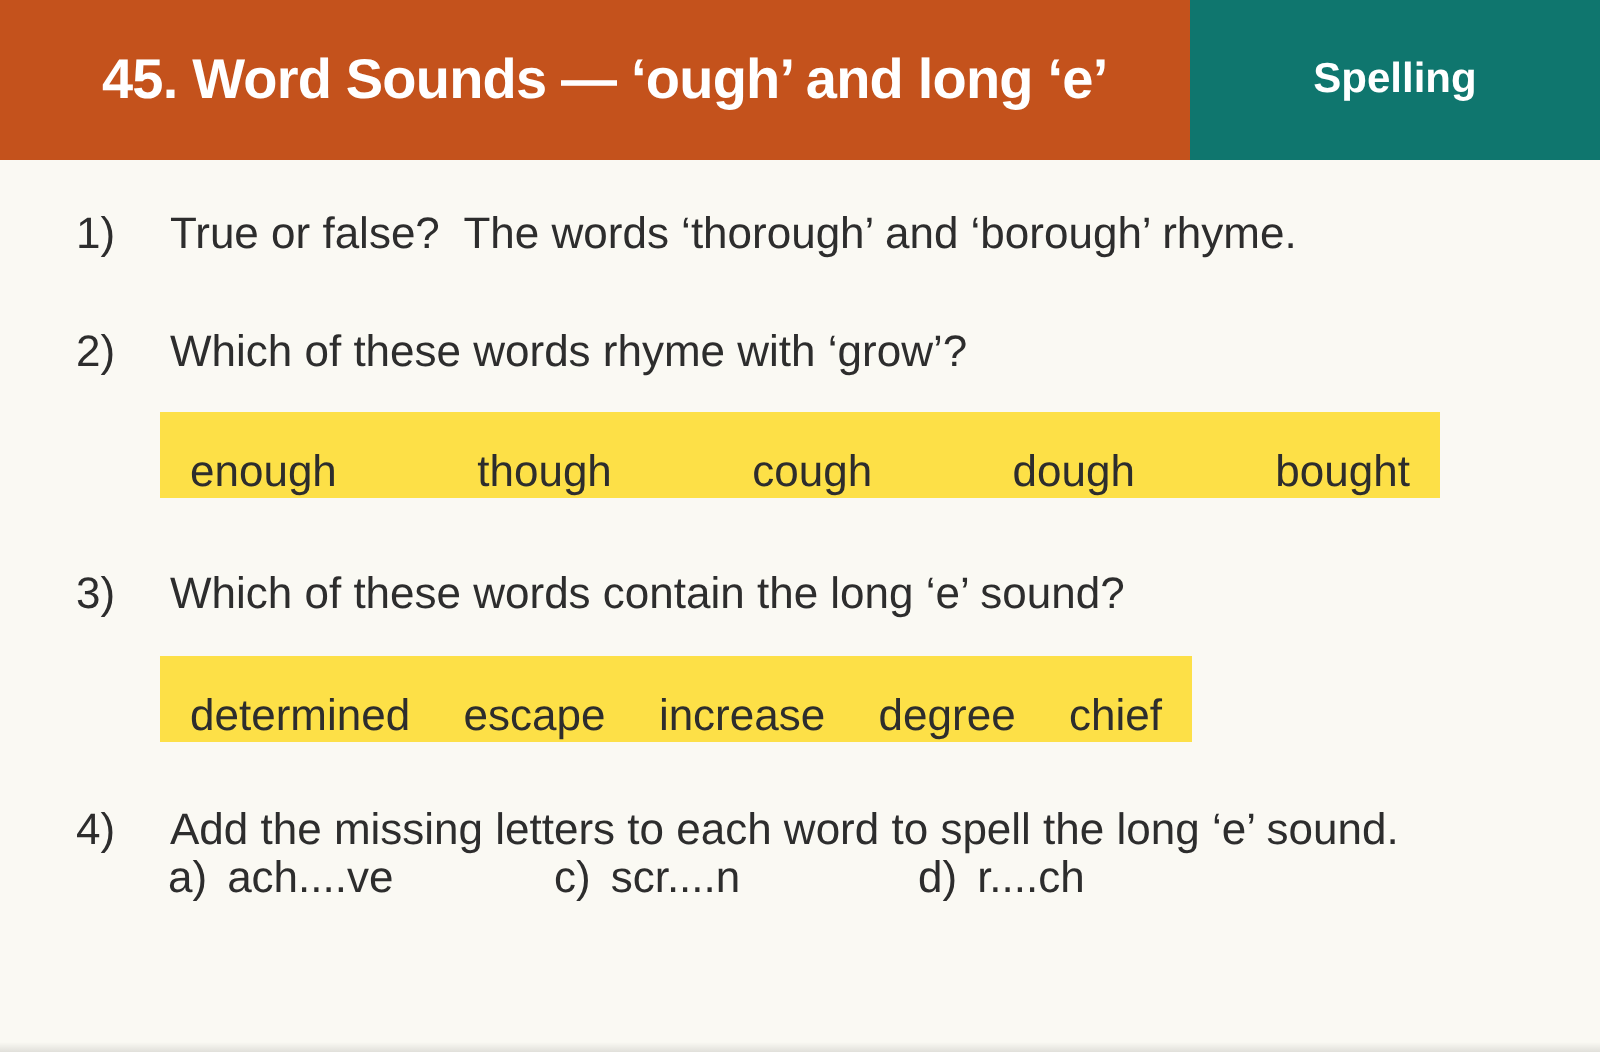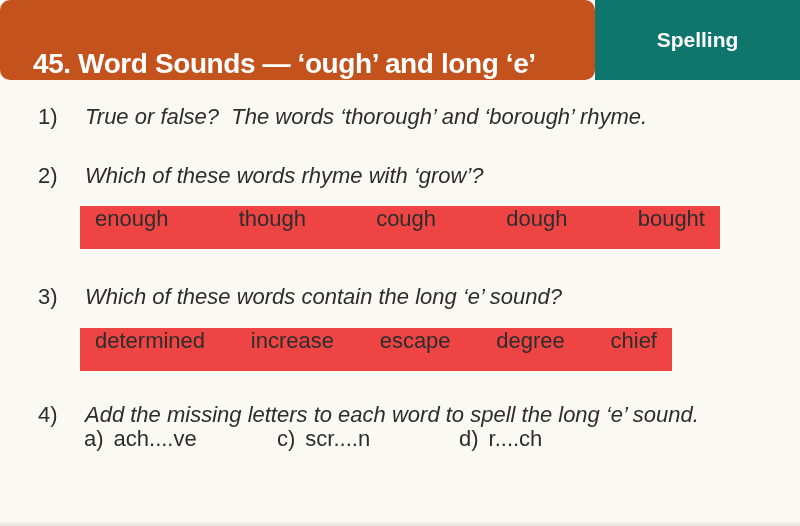--- a/index.html
+++ b/index.html
@@ -16,23 +16,22 @@
   
   .header {
     display: flex;
     height: 80px;
     width: 100%;
   }
   .header-main {
     background: #c4521c;
     flex: 1 1 auto;
     display: flex;
-    align-items: flex-end;
-    padding-left: 33px;
-    border-radius: 10px;
+    align-items: center;
+    padding-left: 51px;
   }
   .header-title {
     color: #ffffff;
     font-size: 28px;
     font-weight: bold;
     letter-spacing: -0.4px;
     white-space: nowrap;
   }
   .header-tab {
     background: #0f766e;
@@ -56,38 +55,37 @@
   .q {
     display: flex;
     padding-left: 38px;
     line-height: 24px;
   }
   .qnum {
     flex: 0 0 47px;
   }
   .qtext {
     white-space: pre-wrap;
-    font-style: italic;
   }
   .q1 { margin-top: 0; }
   .q2 { margin-top: 35px; }
   .q3 { margin-top: 36px; }
   .q4 { margin-top: 32px; }
 
   .band {
-    background: #ef4444;
+    background: #fde047;
     height: 43px;
     margin-left: 80px;
     display: flex;
-    align-items: flex-start;
+    align-items: flex-end;
     justify-content: space-between;
     padding: 0 15px;
   }
   .band1 { margin-top: 18px; width: 640px; }
-  .band2 { margin-top: 19px; width: 592px; }
+  .band2 { margin-top: 19px; width: 516px; }
   .band .word { white-space: nowrap; }
 
   .q4items {
     margin-left: 84px;
     display: grid;
     grid-template-columns: 193px 182px 179px auto;
     line-height: 24px;
   }
   .q4item .ilabel { margin-right: 10px; }
 
@@ -133,22 +131,22 @@
       <span class="word">bought</span>
     </div>
 
     <div class="q q3">
       <span class="qnum">3)</span>
       <span class="qtext">Which of these words contain the long ‘e’ sound?</span>
     </div>
 
     <div class="band band2">
       <span class="word">determined</span>
+      <span class="word">escape</span>
       <span class="word">increase</span>
-      <span class="word">escape</span>
       <span class="word">degree</span>
       <span class="word">chief</span>
     </div>
 
     <div class="q q4">
       <span class="qnum">4)</span>
       <span class="qtext">Add the missing letters to each word to spell the long ‘e’ sound.</span>
     </div>
 
     <div class="q4items">

